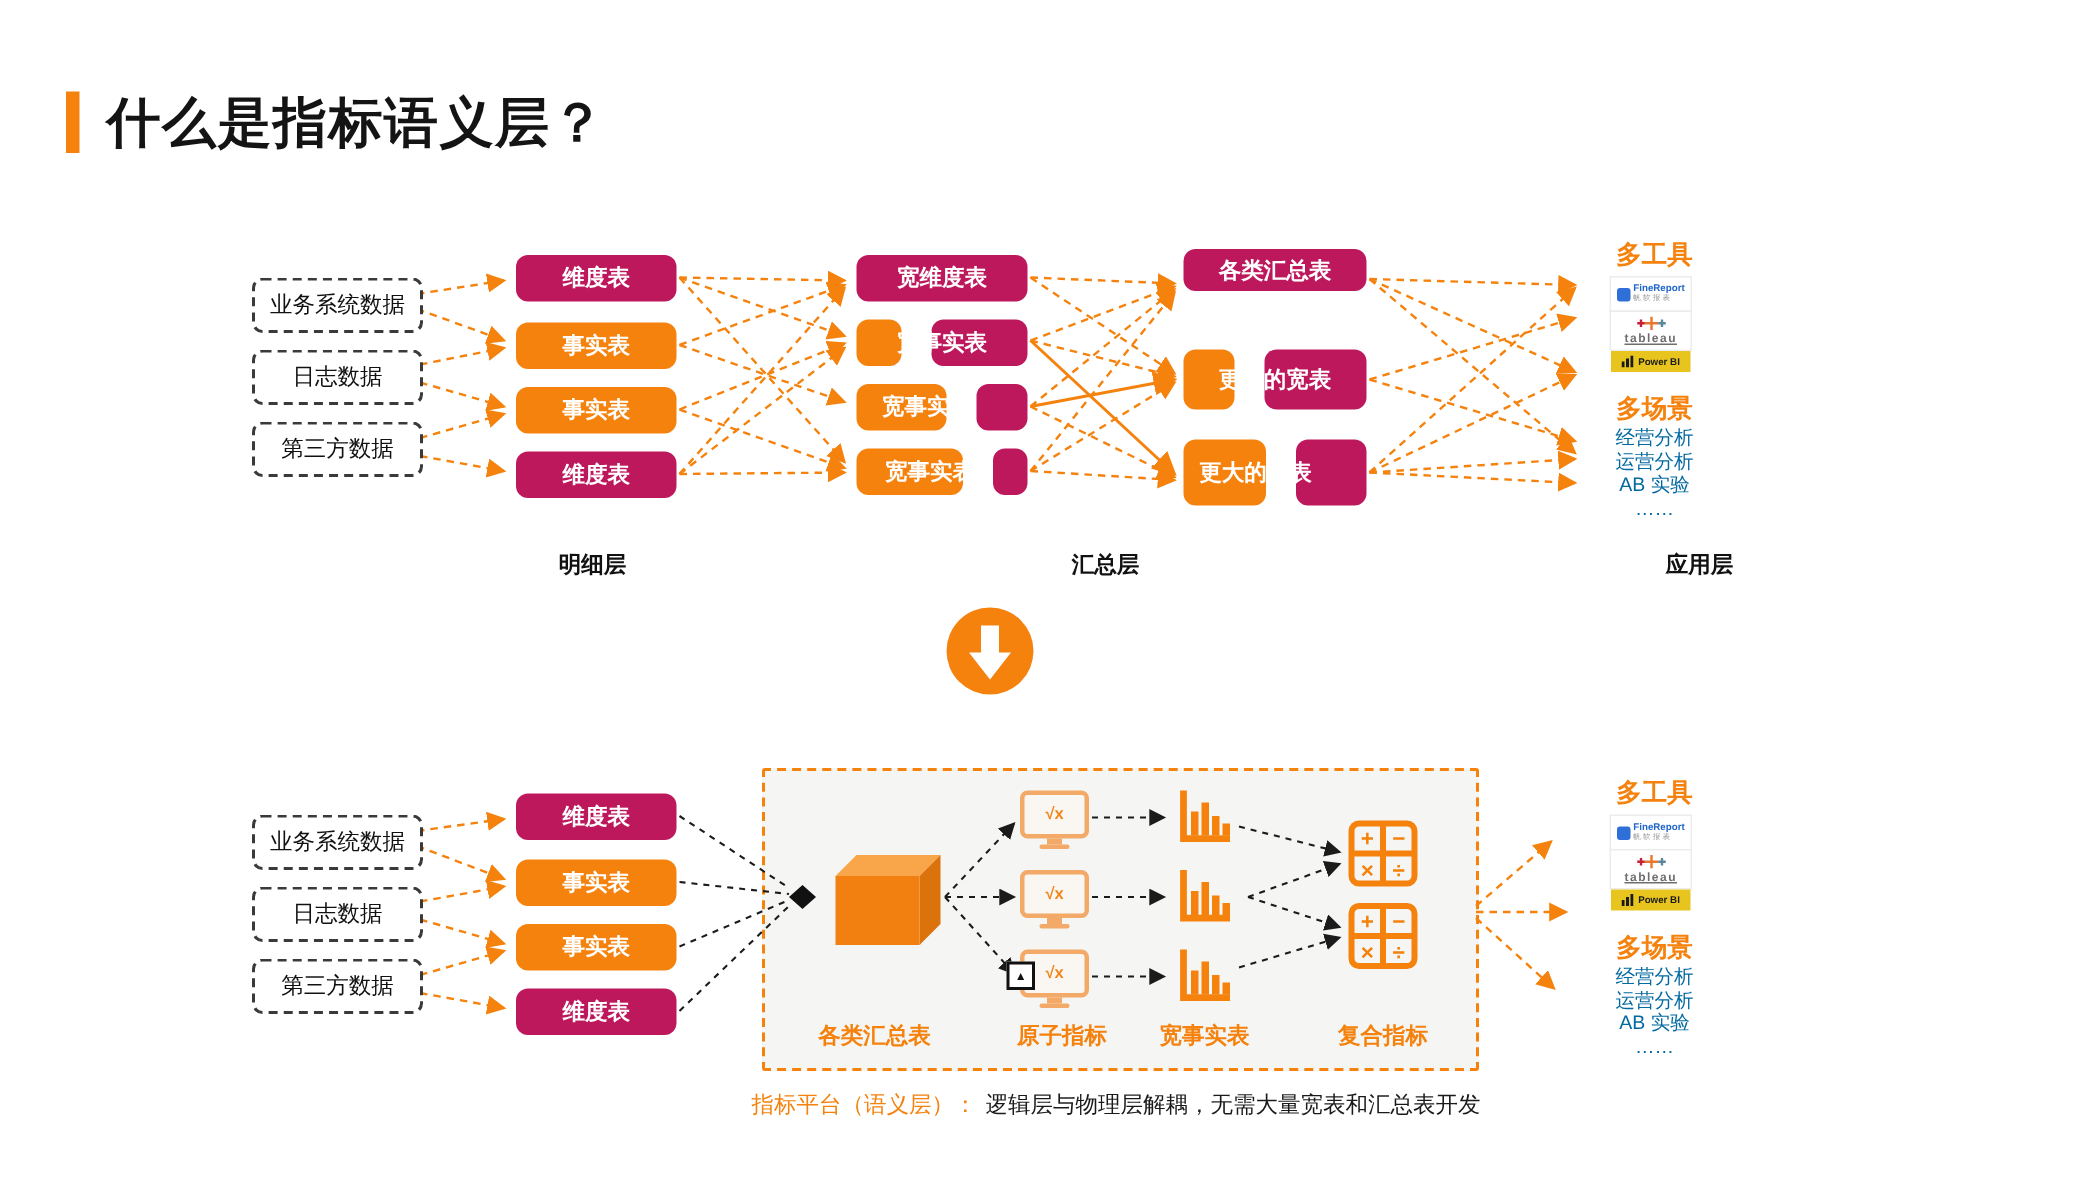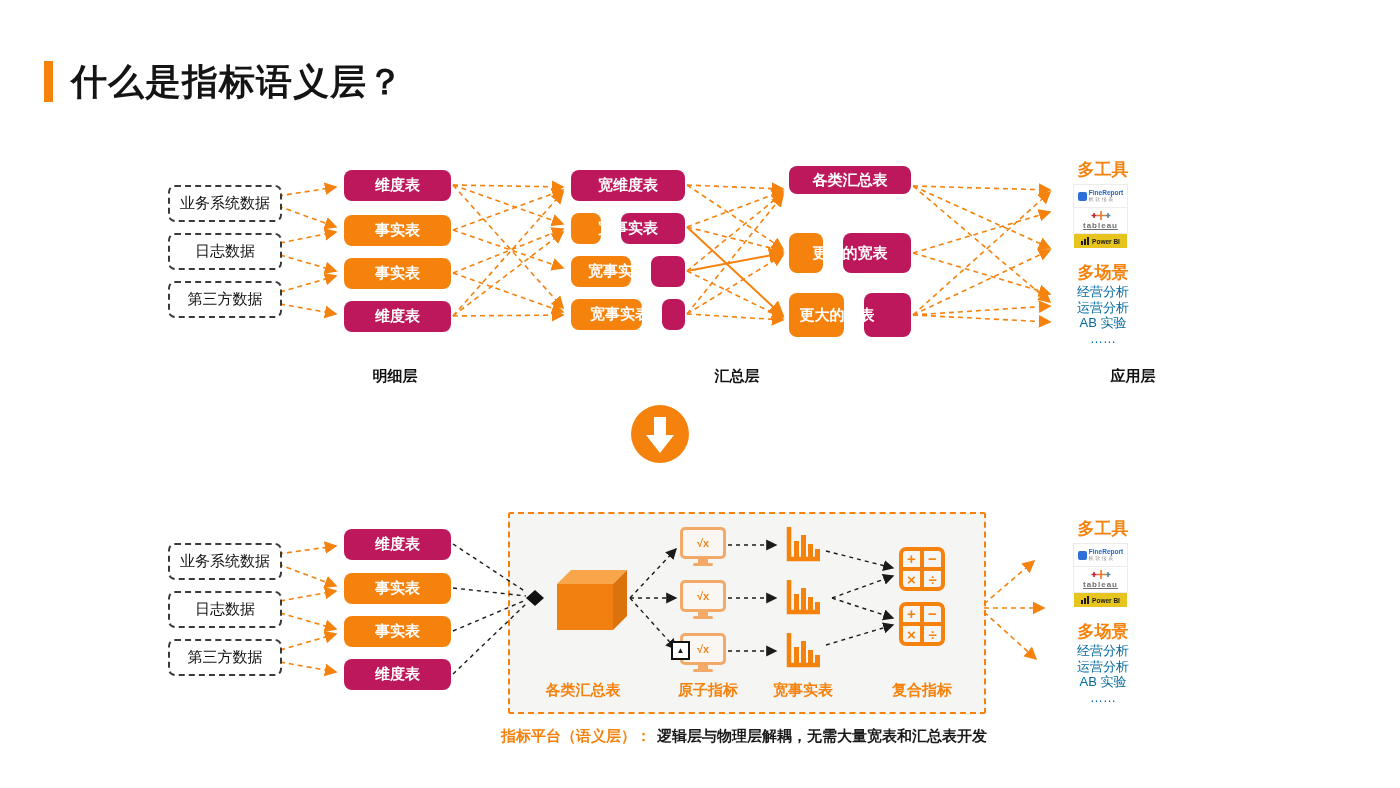--- a/index.html
+++ b/index.html
@@ -46,21 +46,21 @@
   .sem-label{position:absolute;width:110px;text-align:center;color:#F5820D;font-size:15px;font-weight:800;z-index:2;}
   
   .monitor{position:absolute;width:44px;display:flex;flex-direction:column;align-items:center;z-index:2;}
   .mon-screen{width:40px;height:26px;border:3px solid #F3A967;border-radius:5px;background:#faf6f1;
               display:flex;align-items:center;justify-content:center;}
   .mon-formula{font-size:11px;font-weight:800;color:#F08519;}
   .mon-stand{width:10px;height:4px;background:#F3A967;}
   .mon-base{width:20px;height:3px;background:#F3A967;border-radius:2px;}
   .cursor-box{position:absolute;width:15px;height:15px;background:#fff;border:2px solid #111;
               display:flex;align-items:center;justify-content:center;font-size:8px;color:#111;z-index:3;}
-  .caption{left:344px;top:727px;width:800px;text-align:center;font-size:15px;font-weight:700;color:#1a1a1a;z-index:2;}
+  .caption{left:344px;top:727px;width:800px;text-align:center;font-size:15px;font-weight:400;color:#1a1a1a;z-index:2;}
   .cap-hl{color:#F5820D;margin-right:6px;}
   svg.arrows{position:absolute;left:0;top:0;z-index:1;}
   .icon-svg{position:absolute;z-index:2;}
 </style>
 </head>
 <body>
 
 <div id="slide">
 
   <svg class="arrows" width="1400" height="788">

